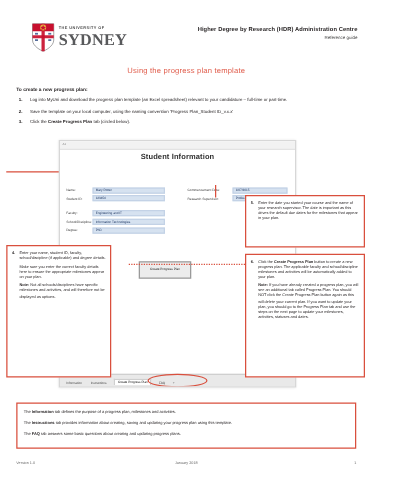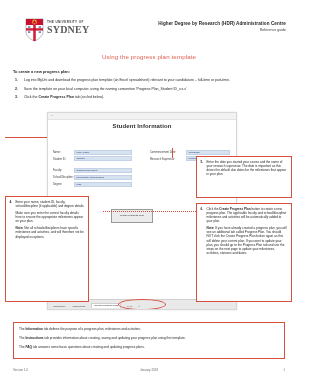--- a/index.html
+++ b/index.html
@@ -10,21 +10,21 @@
     position:relative;
   }
   .page{position:absolute;inset:0;background:#fff;}
 
   
   .header{position:absolute;left:0;top:0;width:298px;height:46px;}
   .crest{position:absolute;left:25px;top:18px;width:19px;height:24px;}
   .crest svg{display:block;}
   .brand{position:absolute;left:47px;top:21px;line-height:1;}
   .brand .the-uni{font-size:3.1px;letter-spacing:.35px;color:#4a4a4a;font-weight:bold;}
-  .brand .sydney{font-size:10px;letter-spacing:.2px;color:#58595b;font-family:"Liberation Serif", serif;font-weight:bold;margin-top:1px;}
+  .brand .sydney{font-size:13px;letter-spacing:.2px;color:#58595b;font-family:"Liberation Serif", serif;font-weight:bold;margin-top:1px;}
   .hdr-right{position:absolute;right:12px;top:21px;text-align:right;}
   .hdr-right .l1{font-size:4.6px;font-weight:bold;color:#231f20;letter-spacing:.08px;}
   .hdr-right .l2{font-size:3.6px;color:#404040;margin-top:2.4px;}
 
   
   .doc-title{
     position:absolute;left:0;right:0;top:53px;text-align:center;
     font-size:6.1px;color:#e05c4b;letter-spacing:.15px;
   }
 

